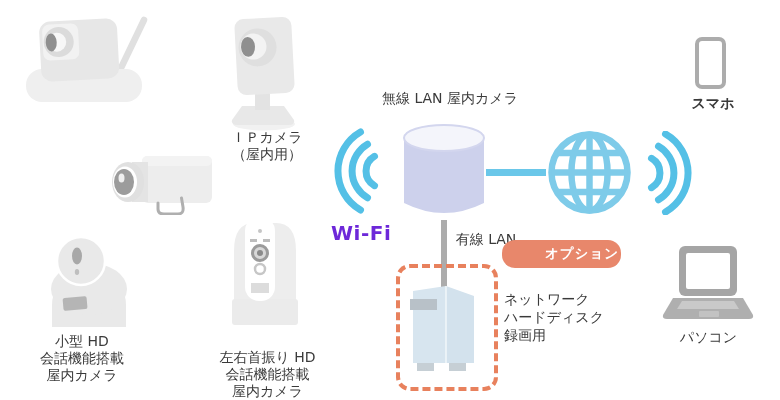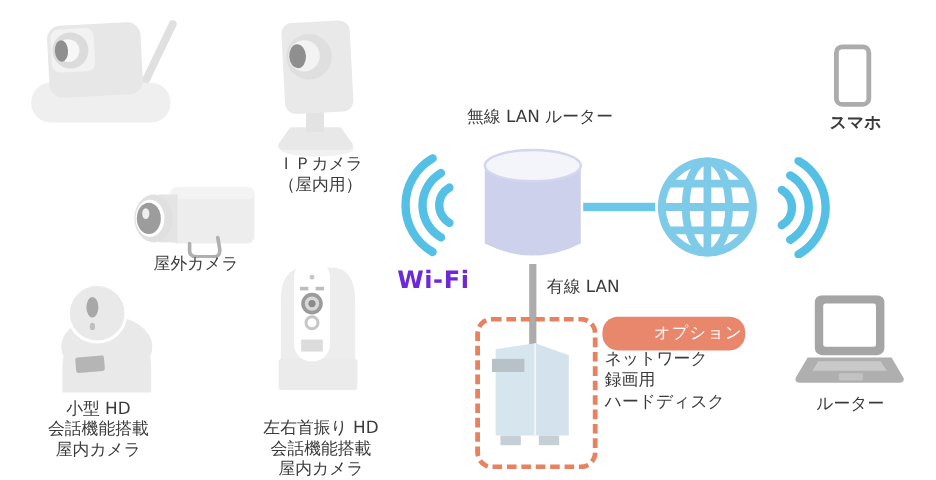--- a/index.html
+++ b/index.html
@@ -7,22 +7,22 @@
     position:relative;width:780px;height:400px;background:#ffffff;overflow:hidden;
     font-family:"DejaVu Sans","Liberation Sans",sans-serif;color:#3a3a3a;
   }
   .abs{position:absolute;}
   .label{position:absolute;font-size:14px;line-height:17px;text-align:center;color:#3a3a3a;white-space:nowrap;}
   .wifi-text{position:absolute;left:331px;top:221px;font-size:20px;font-weight:bold;color:#6d28d9;letter-spacing:.5px;}
   .lan-line{position:absolute;left:486px;top:169px;width:60px;height:7px;background:#6ac7e9;}
   .wired-line{position:absolute;left:441px;top:220px;width:6px;height:72px;background:#acacac;}
   .dashed-box{position:absolute;left:396px;top:264px;width:94px;height:119px;border:4px dashed #e8815d;border-radius:14px;}
   .badge{
-    position:absolute;left:502px;top:264px;width:78px;height:28px;background:#e8876b;border-radius:13px;
-    display:flex;align-items:center;justify-content:center;color:#fff;font-size:13.5px;font-weight:normal;letter-spacing:1px;padding-left:41px;
+    position:absolute;left:502px;top:240px;width:78px;height:28px;background:#e8876b;border-radius:13px;
+    display:flex;align-items:center;justify-content:center;color:#fff;font-size:13.5px;font-weight:bold;letter-spacing:1px;padding-left:41px;
   }
   .nas-text{position:absolute;left:504px;top:290px;font-size:14px;line-height:18px;text-align:left;color:#3a3a3a;}
   .phone{
     position:absolute;left:695px;top:37px;width:23px;height:44px;background:#fff;
     border:4px solid #acacac;border-radius:7px;
   }
 </style>
 </head>
 <body>
 
@@ -59,21 +59,20 @@
   <svg class="abs" style="left:106px;top:151px;" width="112" height="64" viewBox="0 0 112 64">
     <rect x="36" y="5" width="70" height="47" rx="6" fill="#ededed"></rect>
     <rect x="36" y="5" width="70" height="10" rx="5" fill="#f3f3f3"></rect>
     <rect x="26" y="11" width="16" height="40" fill="#e4e4e4"></rect>
     <ellipse cx="22" cy="31" rx="16" ry="20" fill="#e0e0e0"></ellipse>
     <ellipse cx="19" cy="31" rx="12" ry="15.5" fill="#ffffff"></ellipse>
     <ellipse cx="18" cy="31" rx="10" ry="13" fill="#9c9c9c"></ellipse>
     <ellipse cx="15.5" cy="27" rx="3" ry="4.5" fill="#efefef"></ellipse>
     <path d="M52,52 V58 Q52,63 58,63 H72 Q78,63 77,56 L75.5,47" fill="none" stroke="#afafaf" stroke-width="3" stroke-linecap="round"></path>
   </svg>
-  <div class="label" style="left:106px;top:212px;width:115px;">屋外カメラ</div>
 
   <svg class="abs" style="left:40px;top:231px;" width="98" height="98" viewBox="0 0 98 98">
     <path d="M12,96 V74 Q12,52 34,52 H64 Q86,52 86,74 V96 Z" fill="#e9e9e9"></path>
     <ellipse cx="49" cy="58" rx="38" ry="26" fill="#e9e9e9"></ellipse>
     <circle cx="41" cy="30" r="24" fill="#e9e9e9" stroke="#ffffff" stroke-width="2.5"></circle>
     <ellipse cx="37" cy="25" rx="5" ry="8.5" fill="#a8a8a8"></ellipse>
     <ellipse cx="37" cy="41" rx="2.2" ry="3" fill="#bebebe"></ellipse>
     <rect x="23" y="66" width="24" height="13" rx="2" fill="#b5b5b5" transform="rotate(-5 35 72)"></rect>
   </svg>
   <div class="label" style="left:22px;top:333px;width:120px;">
@@ -93,21 +92,21 @@
     <circle cx="28" cy="38" r="3" fill="#8a8a8a"></circle>
     <circle cx="28" cy="54" r="5" fill="#ffffff" stroke="#c6c6c6" stroke-width="2.5"></circle>
     <rect x="19" y="68" width="18" height="10" fill="#dcdcdc"></rect>
   </svg>
   <div class="label" style="left:195px;top:333px;width:145px;margin-top:16px;">
     <div>左右首振り HD</div>
     <div>会話機能搭載</div>
     <div>屋内カメラ</div>
   </div>
 
-  <div class="label" style="left:370px;top:90px;width:160px;">無線 LAN ルーター</div>
+  <div class="label" style="left:370px;top:90px;width:160px;">無線 LAN 屋内カメラ</div>
 
   <svg class="abs" style="left:333px;top:126px;" width="50" height="90" viewBox="0 0 50 90">
     <g fill="none" stroke="#54c0e6" stroke-width="7" stroke-linecap="round">
       <path d="M27.5,6 A45,45 0 0 0 27.5,84"></path>
       <path d="M34.5,18.2 A31,31 0 0 0 34.5,71.8"></path>
       <path d="M41.5,30.3 A17,17 0 0 0 41.5,59.7"></path>
     </g>
   </svg>
   <div class="wifi-text">Wi-Fi</div>
 
@@ -143,31 +142,31 @@
   <div class="phone"></div>
   <div class="label" style="left:673px;top:95px;width:80px;font-weight:bold;">スマホ</div>
 
   <svg class="abs" style="left:661px;top:246px;" width="94" height="74" viewBox="0 0 94 74">
     <rect x="18" y="0" width="58" height="50" rx="6" fill="#a5a5a5"></rect>
     <rect x="25" y="7" width="44" height="36" rx="2" fill="#ffffff"></rect>
     <path d="M12,52 H82 L92,69 Q93,73 88,73 H6 Q1,73 2,69 Z" fill="#afafaf"></path>
     <path d="M21,55 H73 L78,63 H16 Z" fill="#c9c9c9"></path>
     <rect x="38" y="65" width="20" height="6" rx="1" fill="#c2c2c2"></rect>
   </svg>
-  <div class="label" style="left:671px;top:329px;width:75px;">ルーター</div>
+  <div class="label" style="left:671px;top:329px;width:75px;">パソコン</div>
 
   <div class="dashed-box"></div>
   <svg class="abs" style="left:410px;top:281px;" width="68" height="92" viewBox="0 0 68 92">
     <path d="M3,10 L36,5 V82 H3 Z" fill="#d7e5ef"></path>
     <path d="M36,5 L64,15 V82 H36 Z" fill="#d3e2ed"></path>
     <line x1="36" y1="5" x2="36" y2="82" stroke="#f2f7fa" stroke-width="1.5"></line>
     <rect x="0" y="18" width="27" height="11" fill="#b8c1c8"></rect>
     <rect x="7" y="82" width="17" height="8" fill="#c6cfd5"></rect>
     <rect x="39" y="82" width="17" height="8" fill="#c6cfd5"></rect>
   </svg>
   <div class="badge">オプション</div>
   <div class="nas-text">
     <div>ネットワーク</div>
+    <div>ハードディスク</div>
     <div>録画用</div>
-    <div>ハードディスク</div>
   </div>
 
 </div>
 
 </body></html>

